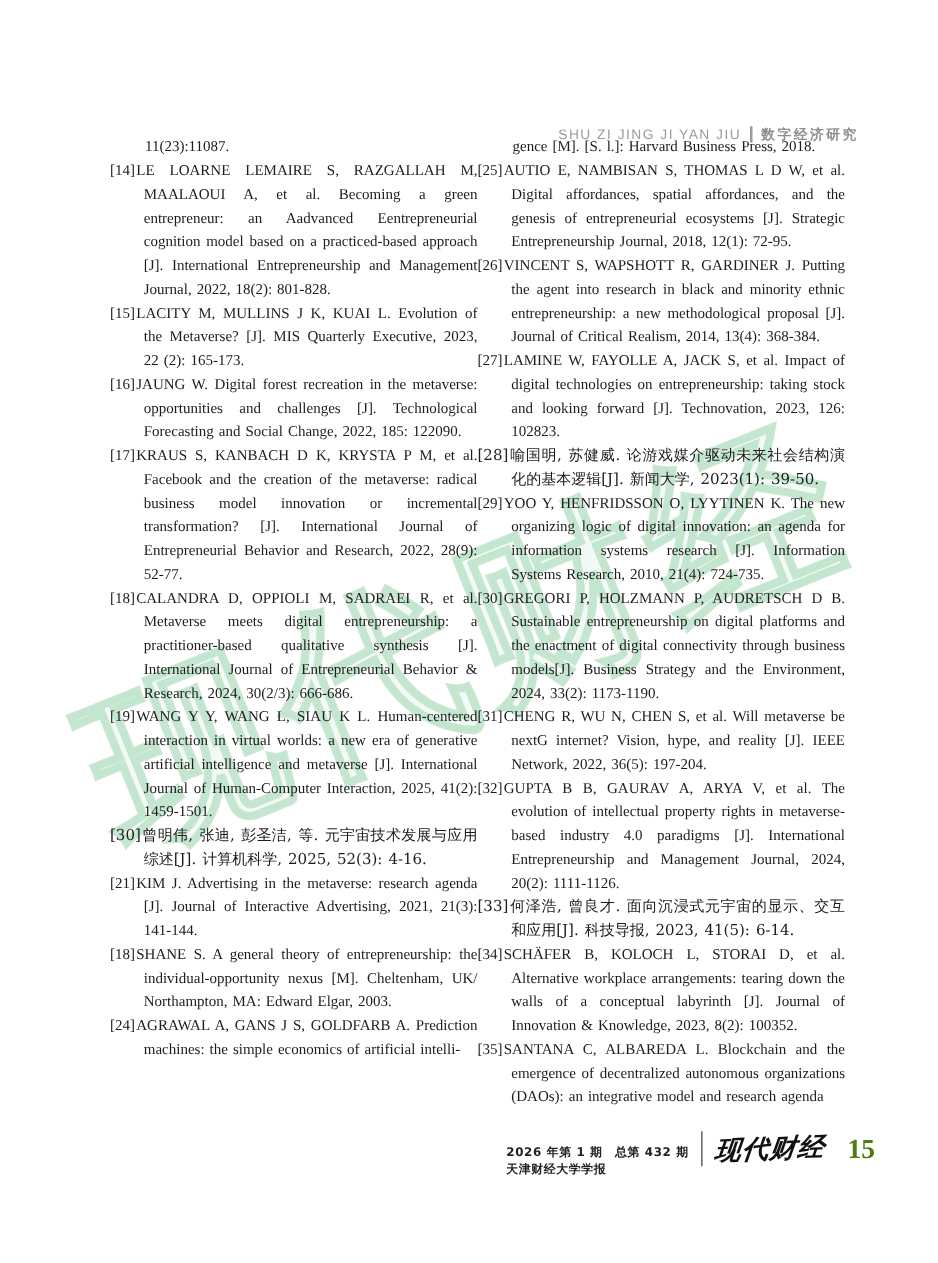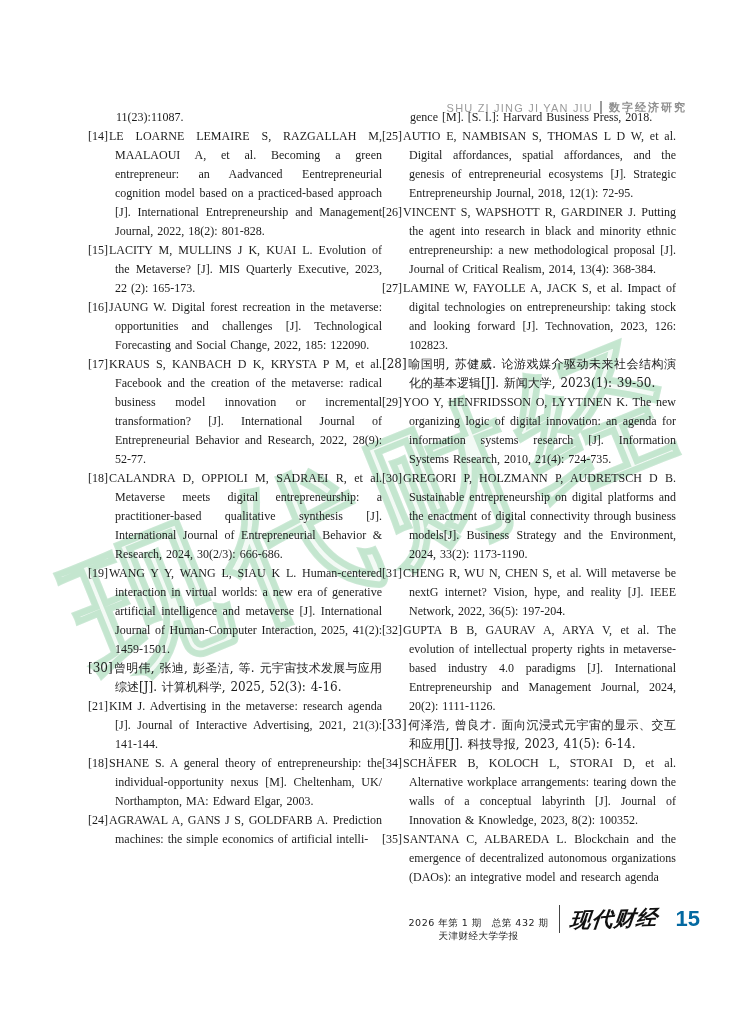--- a/index.html
+++ b/index.html
@@ -43,35 +43,35 @@
   }
   .ref.cont{text-indent:0;}
   .ref .ref-label{padding-right:1px;}
   .ref.zh{font-family:"DejaVu Serif",serif;}
   
   .page-footer{
     position:absolute;top:896px;right:50px;z-index:2;
     display:flex;align-items:center;gap:10px;
   }
   .issue-block{
-    text-align:center;
+    text-align:left;
     font-family:"DejaVu Sans",sans-serif;
     font-size:9.5px;line-height:13px;color:#222;
-    font-weight:400;letter-spacing:0.5px;margin-top:20px;
+    font-weight:700;letter-spacing:0.5px;margin-top:20px;
   }
   .ft-divider{width:1px;height:28px;background:#444;}
   .journal-logo{
     font-family:"DejaVu Serif",serif;
     font-style:italic;font-weight:700;font-size:21px;color:#111;
     transform:skewX(-8deg) rotate(-2deg);
     letter-spacing:1px;
   }
   .page-number{
-    font-family:Liberation Sans, sans-serif;
-    font-weight:700;font-size:22px;color:#0369a1;margin-left:8px;
+    font-family:Liberation Serif, serif;
+    font-weight:700;font-size:22px;color:#4d7c0f;margin-left:8px;
   }
 </style>
 </head>
 <body>
 
 <header class="page-header">
   <span>SHU ZI JING JI YAN JIU</span>
   <span class="hdr-divider"></span>
   <span class="hdr-cn">数字经济研究</span>
 </header>

